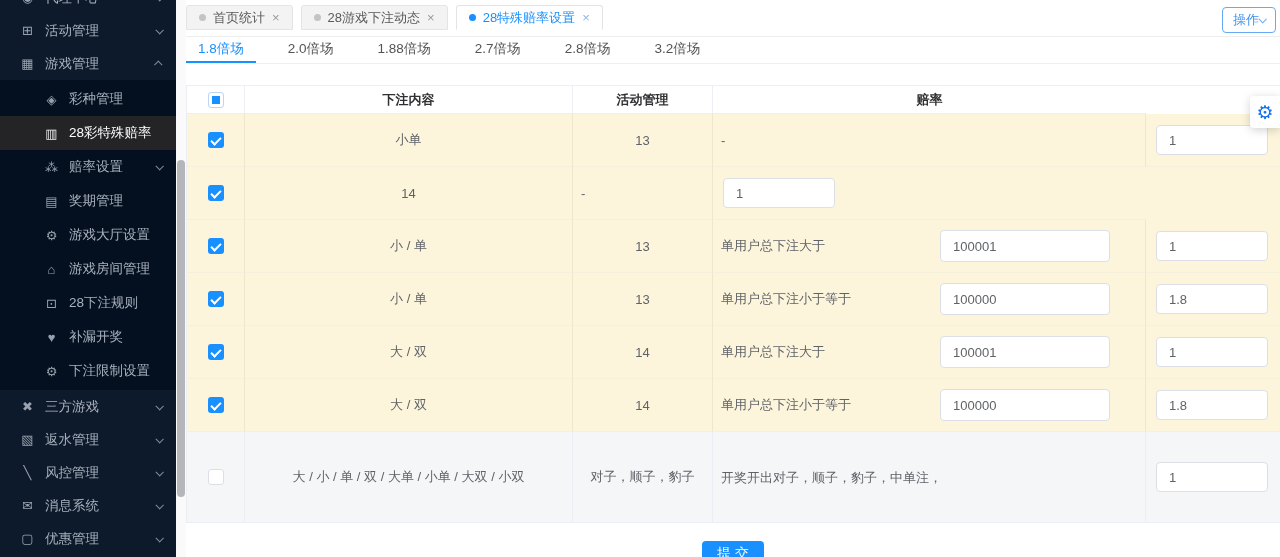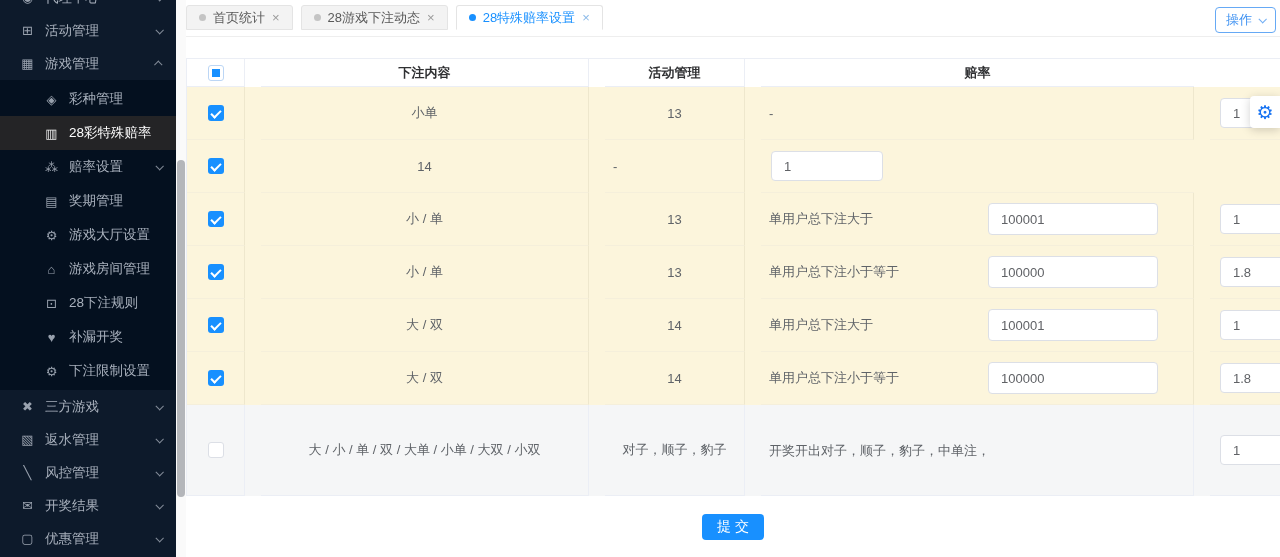--- a/index.html
+++ b/index.html
@@ -40,35 +40,35 @@
               padding:0 12px; margin-right:8px; font-size:13px; color:#595959;
               background:#f3f3f3; border:1px solid #e4e4e4; border-radius:3px 3px 0 0;
               cursor:pointer; white-space:nowrap; }
   .tab-chip.active { background:#fff; color:#1890ff; border-bottom-color:#fff; }
   .tab-dot { width:7px; height:7px; border-radius:50%; background:#c4c4c4; flex-shrink:0; }
   .tab-chip.active .tab-dot { background:#1890ff; }
   .tab-close { color:#9a9a9a; font-size:13px; line-height:1; cursor:pointer; }
   .tab-chip.active .tab-close { color:#8ab9e8; }
   .action-btn { position:absolute; right:4px; top:7px; height:26px; padding:0 10px;
                 background:#fff; border:1px solid #66a9f5; border-radius:4px;
-                color:#3f92f2; font-size:13px; display:flex; align-items:center; gap:7px;
+                color:#3f92f2; font-size:13px; display:flex; align-items:center; 
                 cursor:pointer; font-family:inherit; }
   .action-btn .chev { border-color:#3f92f2; }
 
   
   .subtabs { height:27px; flex-shrink:0; display:flex; border-bottom:1px solid #efefef;
              font-size:13.5px; }
   .subtab { padding:0 12px; margin-right:20px; display:flex; align-items:center;
             color:#545454; cursor:pointer; border-bottom:2px solid transparent; }
   .subtab.active { color:#1890ff; border-bottom-color:#1890ff; }
 
   
   .table { margin-top:21px; border-top:1px solid #ebeef5; border-left:1px solid #ebeef5;
            font-size:13px; color:#5f6368; }
-  .trow { display:grid; grid-template-columns:58px 328px 140px 433px 1fr;gap:16px; }
+  .trow { display:grid; grid-template-columns:58px 328px 140px 433px 1fr; }
   .trow > div { display:flex; align-items:center; border-right:1px solid #ebeef5;
                 border-bottom:1px solid #ebeef5; }
   .trow > div:last-child { border-right:none; }
   .thead { height:28px; font-weight:bold; color:#303133; background:#fff; }
   .thead > div { justify-content:center; }
   .tbody-row { height:53px; }
   .tbody-row.yellow { background:#fcf5dc; }
   .tbody-row.yellow > div { border-right-color:#eee7cd; border-bottom-color:#f5efdb; }
   .tbody-row.gray { background:#f5f6f7; height:91px; }
   .cell-check { justify-content:center; }
@@ -176,21 +176,21 @@
         <span class="lbl">返水管理</span>
         <span class="chev down"></span>
       </div>
       <div class="side-item">
         <span class="mi">╲</span>
         <span class="lbl">风控管理</span>
         <span class="chev down"></span>
       </div>
       <div class="side-item">
         <span class="mi">✉</span>
-        <span class="lbl">开奖结果</span>
+        <span class="lbl">消息系统</span>
         <span class="chev down"></span>
       </div>
       <div class="side-item">
         <span class="mi">▢</span>
         <span class="lbl">优惠管理</span>
         <span class="chev down"></span>
       </div>
     </aside>
   <div class="side-scroll">
     <div class="thumb"></div>
@@ -214,20 +214,28 @@
             <span>28特殊赔率设置</span>
             <span class="tab-close">×</span>
           </div>
         </div>
       <button class="action-btn">
         <span>操作</span>
         <span class="chev down"></span>
       </button>
     </div>
 
+    <div class="subtabs" id="subtabs">
+        <div class="subtab active">1.8倍场</div>
+        <div class="subtab">2.0倍场</div>
+        <div class="subtab">1.88倍场</div>
+        <div class="subtab">2.7倍场</div>
+        <div class="subtab">2.8倍场</div>
+        <div class="subtab">3.2倍场</div>
+      </div>
 
     <div class="table" id="table">
         <div class="trow thead">
           <div class="cell-check">
             <span class="cb indeterminate"></span>
           </div>
           <div>下注内容</div>
           <div>活动管理</div>
           <div>赔率</div>
         </div>

